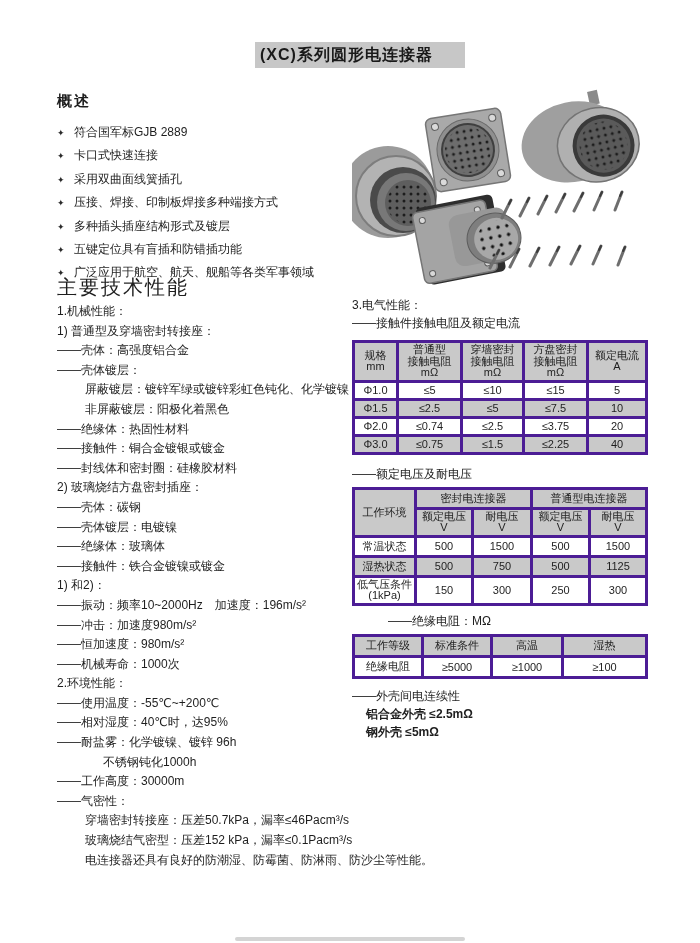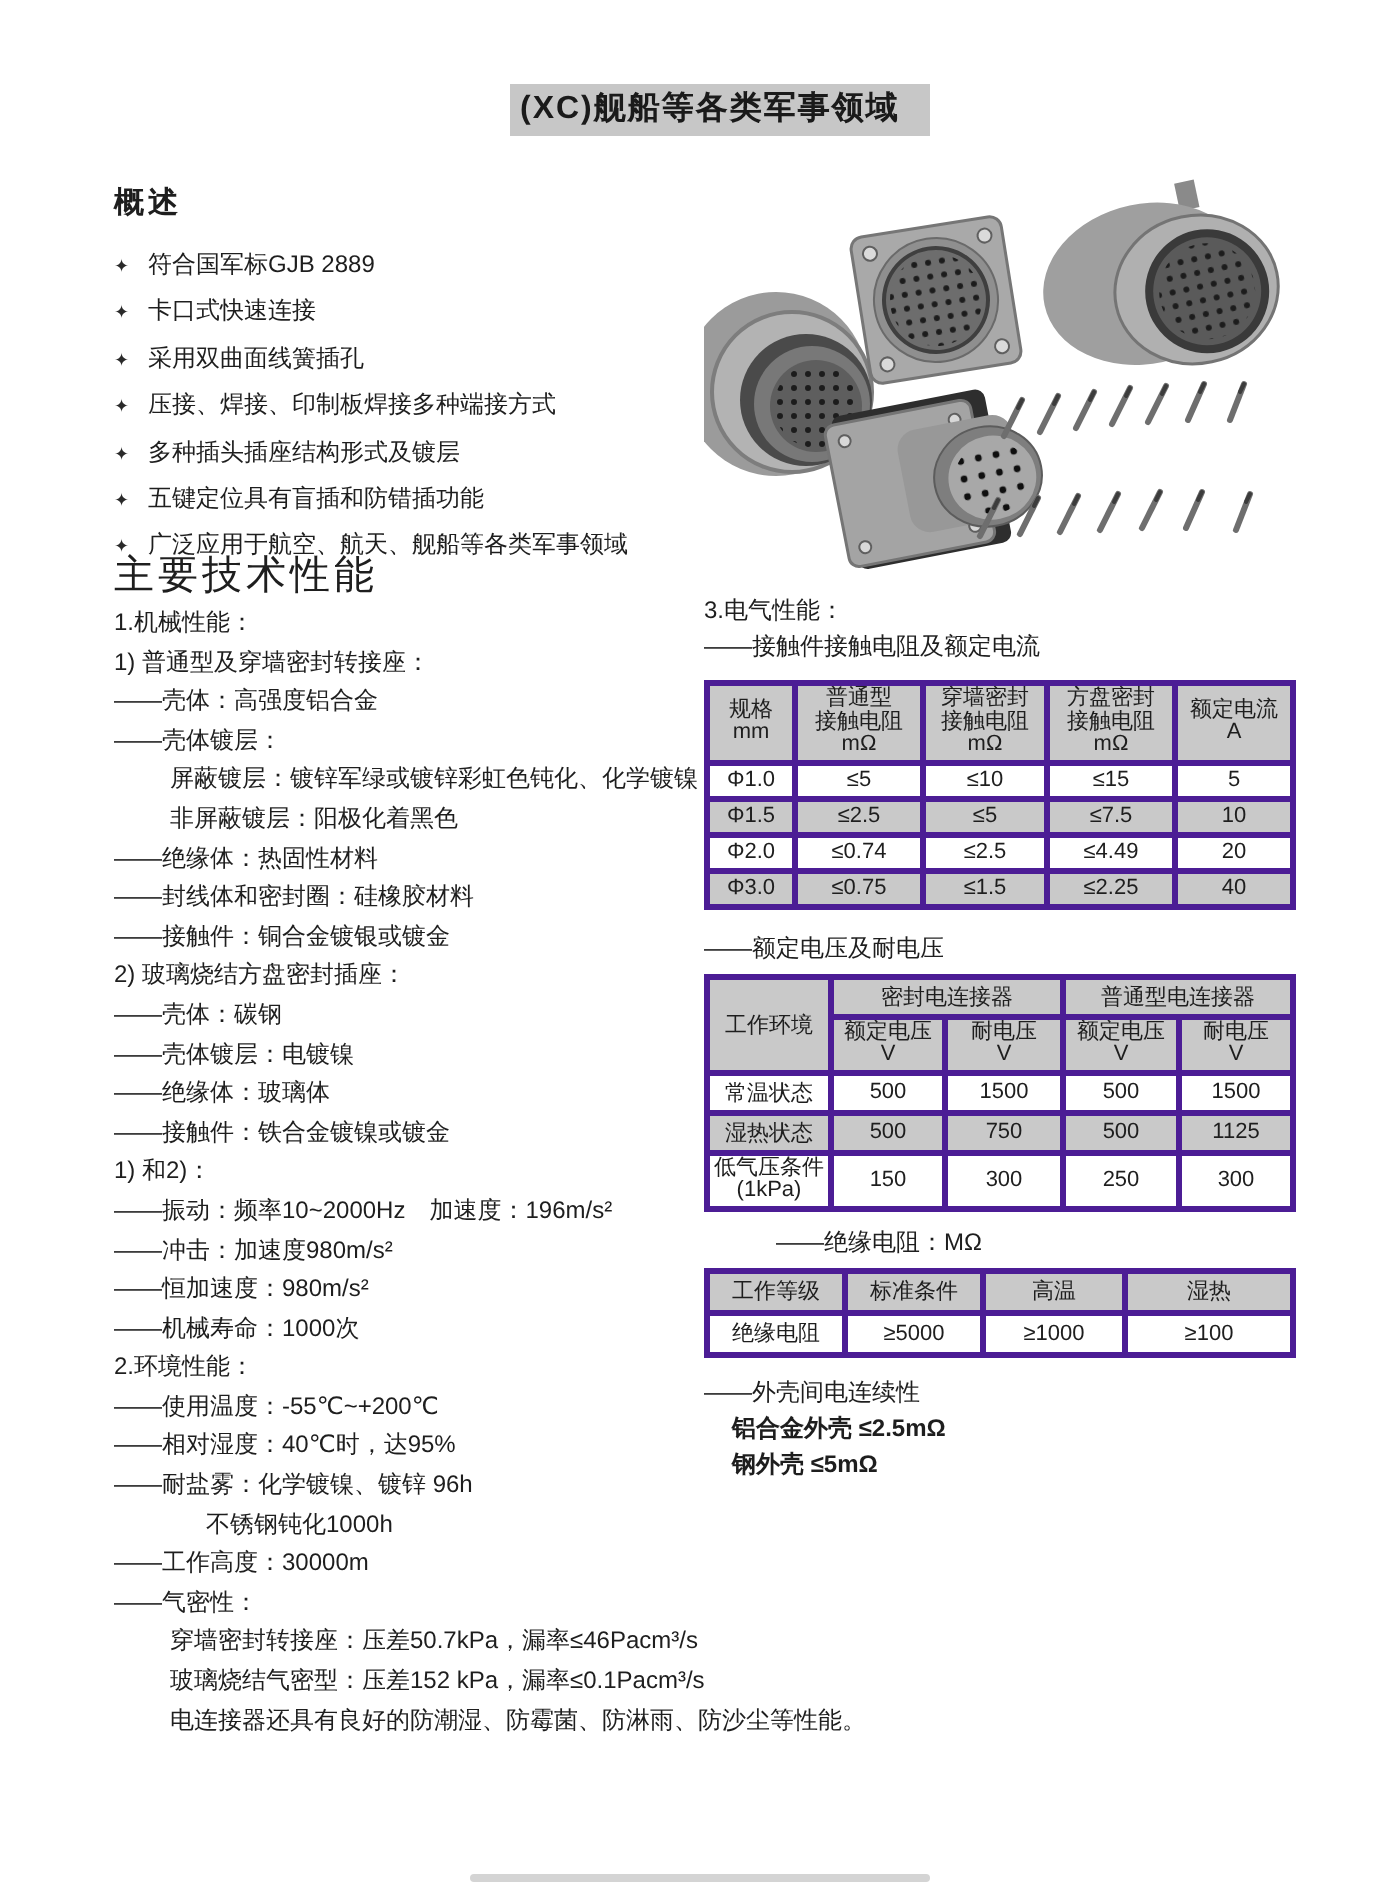--- a/index.html
+++ b/index.html
@@ -50,21 +50,21 @@
   .footer-bar {
     position:absolute; left:235px; top:937px; width:230px; height:4px;
     background:#d4d4d4; border-radius:2px;
   }
 </style>
 </head>
 <body>
 
 <div class="page">
 
-  <div class="title-bar">(XC)舰船等各类军事领域</div>
+  <div class="title-bar">(XC)系列圆形电连接器</div>
 
   <div class="overview">
     <h2 class="overview-h">概述</h2>
     <ul class="bullets">
       <li><span class="bi">✦</span><span>符合国军标GJB 2889</span></li>
       <li><span class="bi">✦</span><span>卡口式快速连接</span></li>
       <li><span class="bi">✦</span><span>采用双曲面线簧插孔</span></li>
       <li><span class="bi">✦</span><span>压接、焊接、印制板焊接多种端接方式</span></li>
       <li><span class="bi">✦</span><span>多种插头插座结构形式及镀层</span></li>
       <li><span class="bi">✦</span><span>五键定位具有盲插和防错插功能</span></li>
@@ -165,22 +165,22 @@
   <h2 class="tech-h">主要技术性能</h2>
 
   <div class="leftcol">
     <div class="ln">1.机械性能：</div>
     <div class="ln">1) 普通型及穿墙密封转接座：</div>
     <div class="ln">——壳体：高强度铝合金</div>
     <div class="ln">——壳体镀层：</div>
     <div class="ln ind1">屏蔽镀层：镀锌军绿或镀锌彩虹色钝化、化学镀镍</div>
     <div class="ln ind1">非屏蔽镀层：阳极化着黑色</div>
     <div class="ln">——绝缘体：热固性材料</div>
+    <div class="ln">——接触件：铜合金镀银或镀金</div>
     <div class="ln">——封线体和密封圈：硅橡胶材料</div>
-    <div class="ln">——接触件：铜合金镀银或镀金</div>
     <div class="ln">2) 玻璃烧结方盘密封插座：</div>
     <div class="ln">——壳体：碳钢</div>
     <div class="ln">——壳体镀层：电镀镍</div>
     <div class="ln">——绝缘体：玻璃体</div>
     <div class="ln">——接触件：铁合金镀镍或镀金</div>
     <div class="ln">1) 和2)：</div>
     <div class="ln">——振动：频率10~2000Hz　加速度：196m/s²</div>
     <div class="ln">——冲击：加速度980m/s²</div>
     <div class="ln">——恒加速度：980m/s²</div>
     <div class="ln">——机械寿命：1000次</div>
@@ -237,21 +237,21 @@
           <td>Φ1.5</td>
           <td>≤2.5</td>
           <td>≤5</td>
           <td>≤7.5</td>
           <td>10</td>
         </tr>
         <tr>
           <td>Φ2.0</td>
           <td>≤0.74</td>
           <td>≤2.5</td>
-          <td>≤4.49</td>
+          <td>≤3.75</td>
           <td>20</td>
         </tr>
         <tr class="alt">
           <td>Φ3.0</td>
           <td>≤0.75</td>
           <td>≤1.5</td>
           <td>≤2.25</td>
           <td>40</td>
         </tr>
       </tbody>

